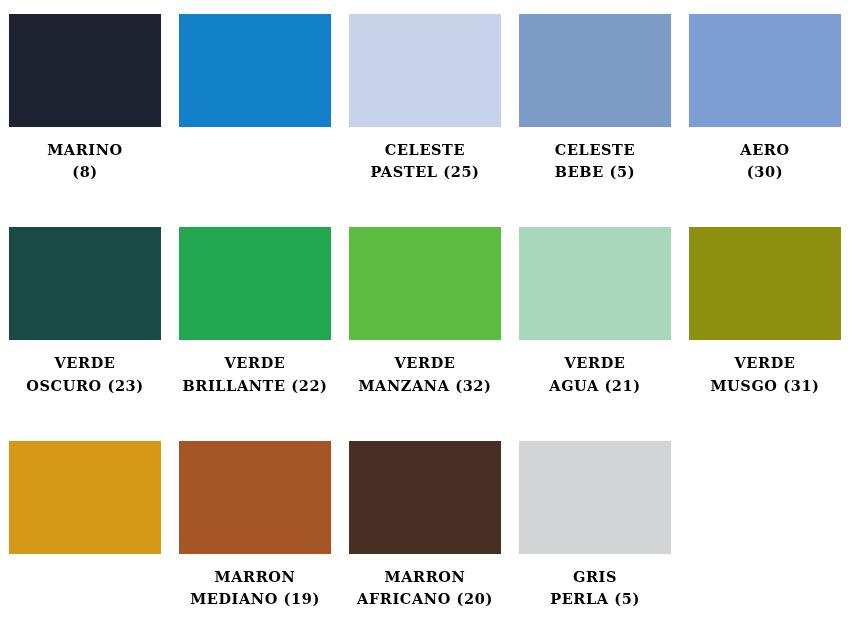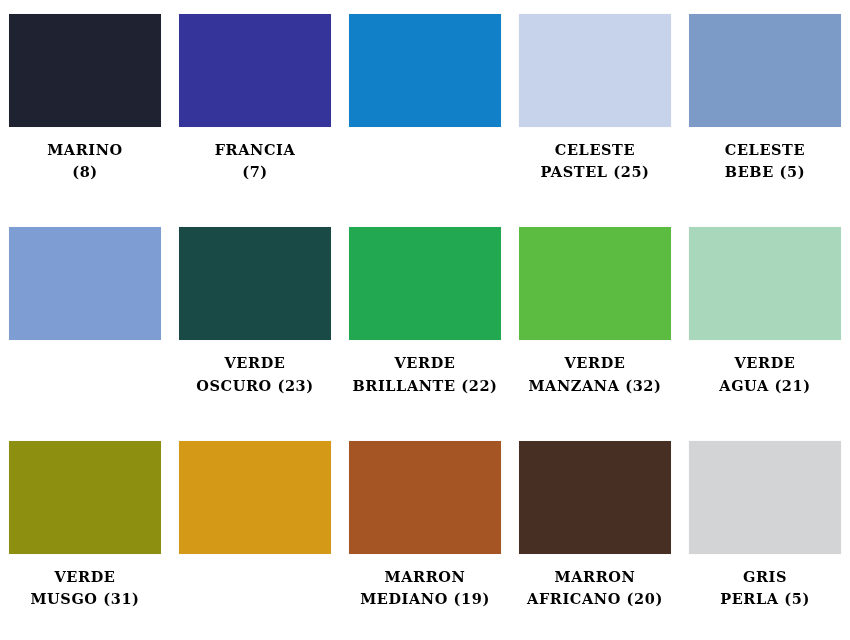--- a/index.html
+++ b/index.html
@@ -60,44 +60,41 @@
 <body style="background-color: rgb(255, 255, 255);">
 
 <div class="palette-grid">
 
   <div class="swatch-cell">
     <span class="swatch-chip" style="background-color: rgb(30, 34, 49);"></span>
     <div class="swatch-caption">MARINO
 (8)</div>
   </div>
 
-  <div class="swatch-cell">
-    <span class="swatch-chip" style="background-color: rgb(53, 52, 155);"></span>
-    <div class="swatch-caption">FRANCIA
-(7)</div>
-  </div>
 
   <div class="swatch-cell">
     <span class="swatch-chip" style="background-color: rgb(17, 128, 200);"></span>
   </div>
 
   <div class="swatch-cell">
     <span class="swatch-chip" style="background-color: rgb(198, 211, 235);"></span>
     <div class="swatch-caption">CELESTE
 PASTEL (25)</div>
   </div>
 
   <div class="swatch-cell">
     <span class="swatch-chip" style="background-color: rgb(124, 155, 198);"></span>
     <div class="swatch-caption">CELESTE
 BEBE (5)</div>
   </div>
 
   <div class="swatch-cell">
     <span class="swatch-chip" style="background-color: rgb(125, 157, 211);"></span>
+    <div class="swatch-caption">AERO
+(30)</div>
   </div>
 
   <div class="swatch-cell">
     <span class="swatch-chip" style="background-color: rgb(26, 74, 69);"></span>
     <div class="swatch-caption">VERDE
 OSCURO (23)</div>
   </div>
 
   <div class="swatch-cell">
     <span class="swatch-chip" style="background-color: rgb(33, 168, 81);"></span>

